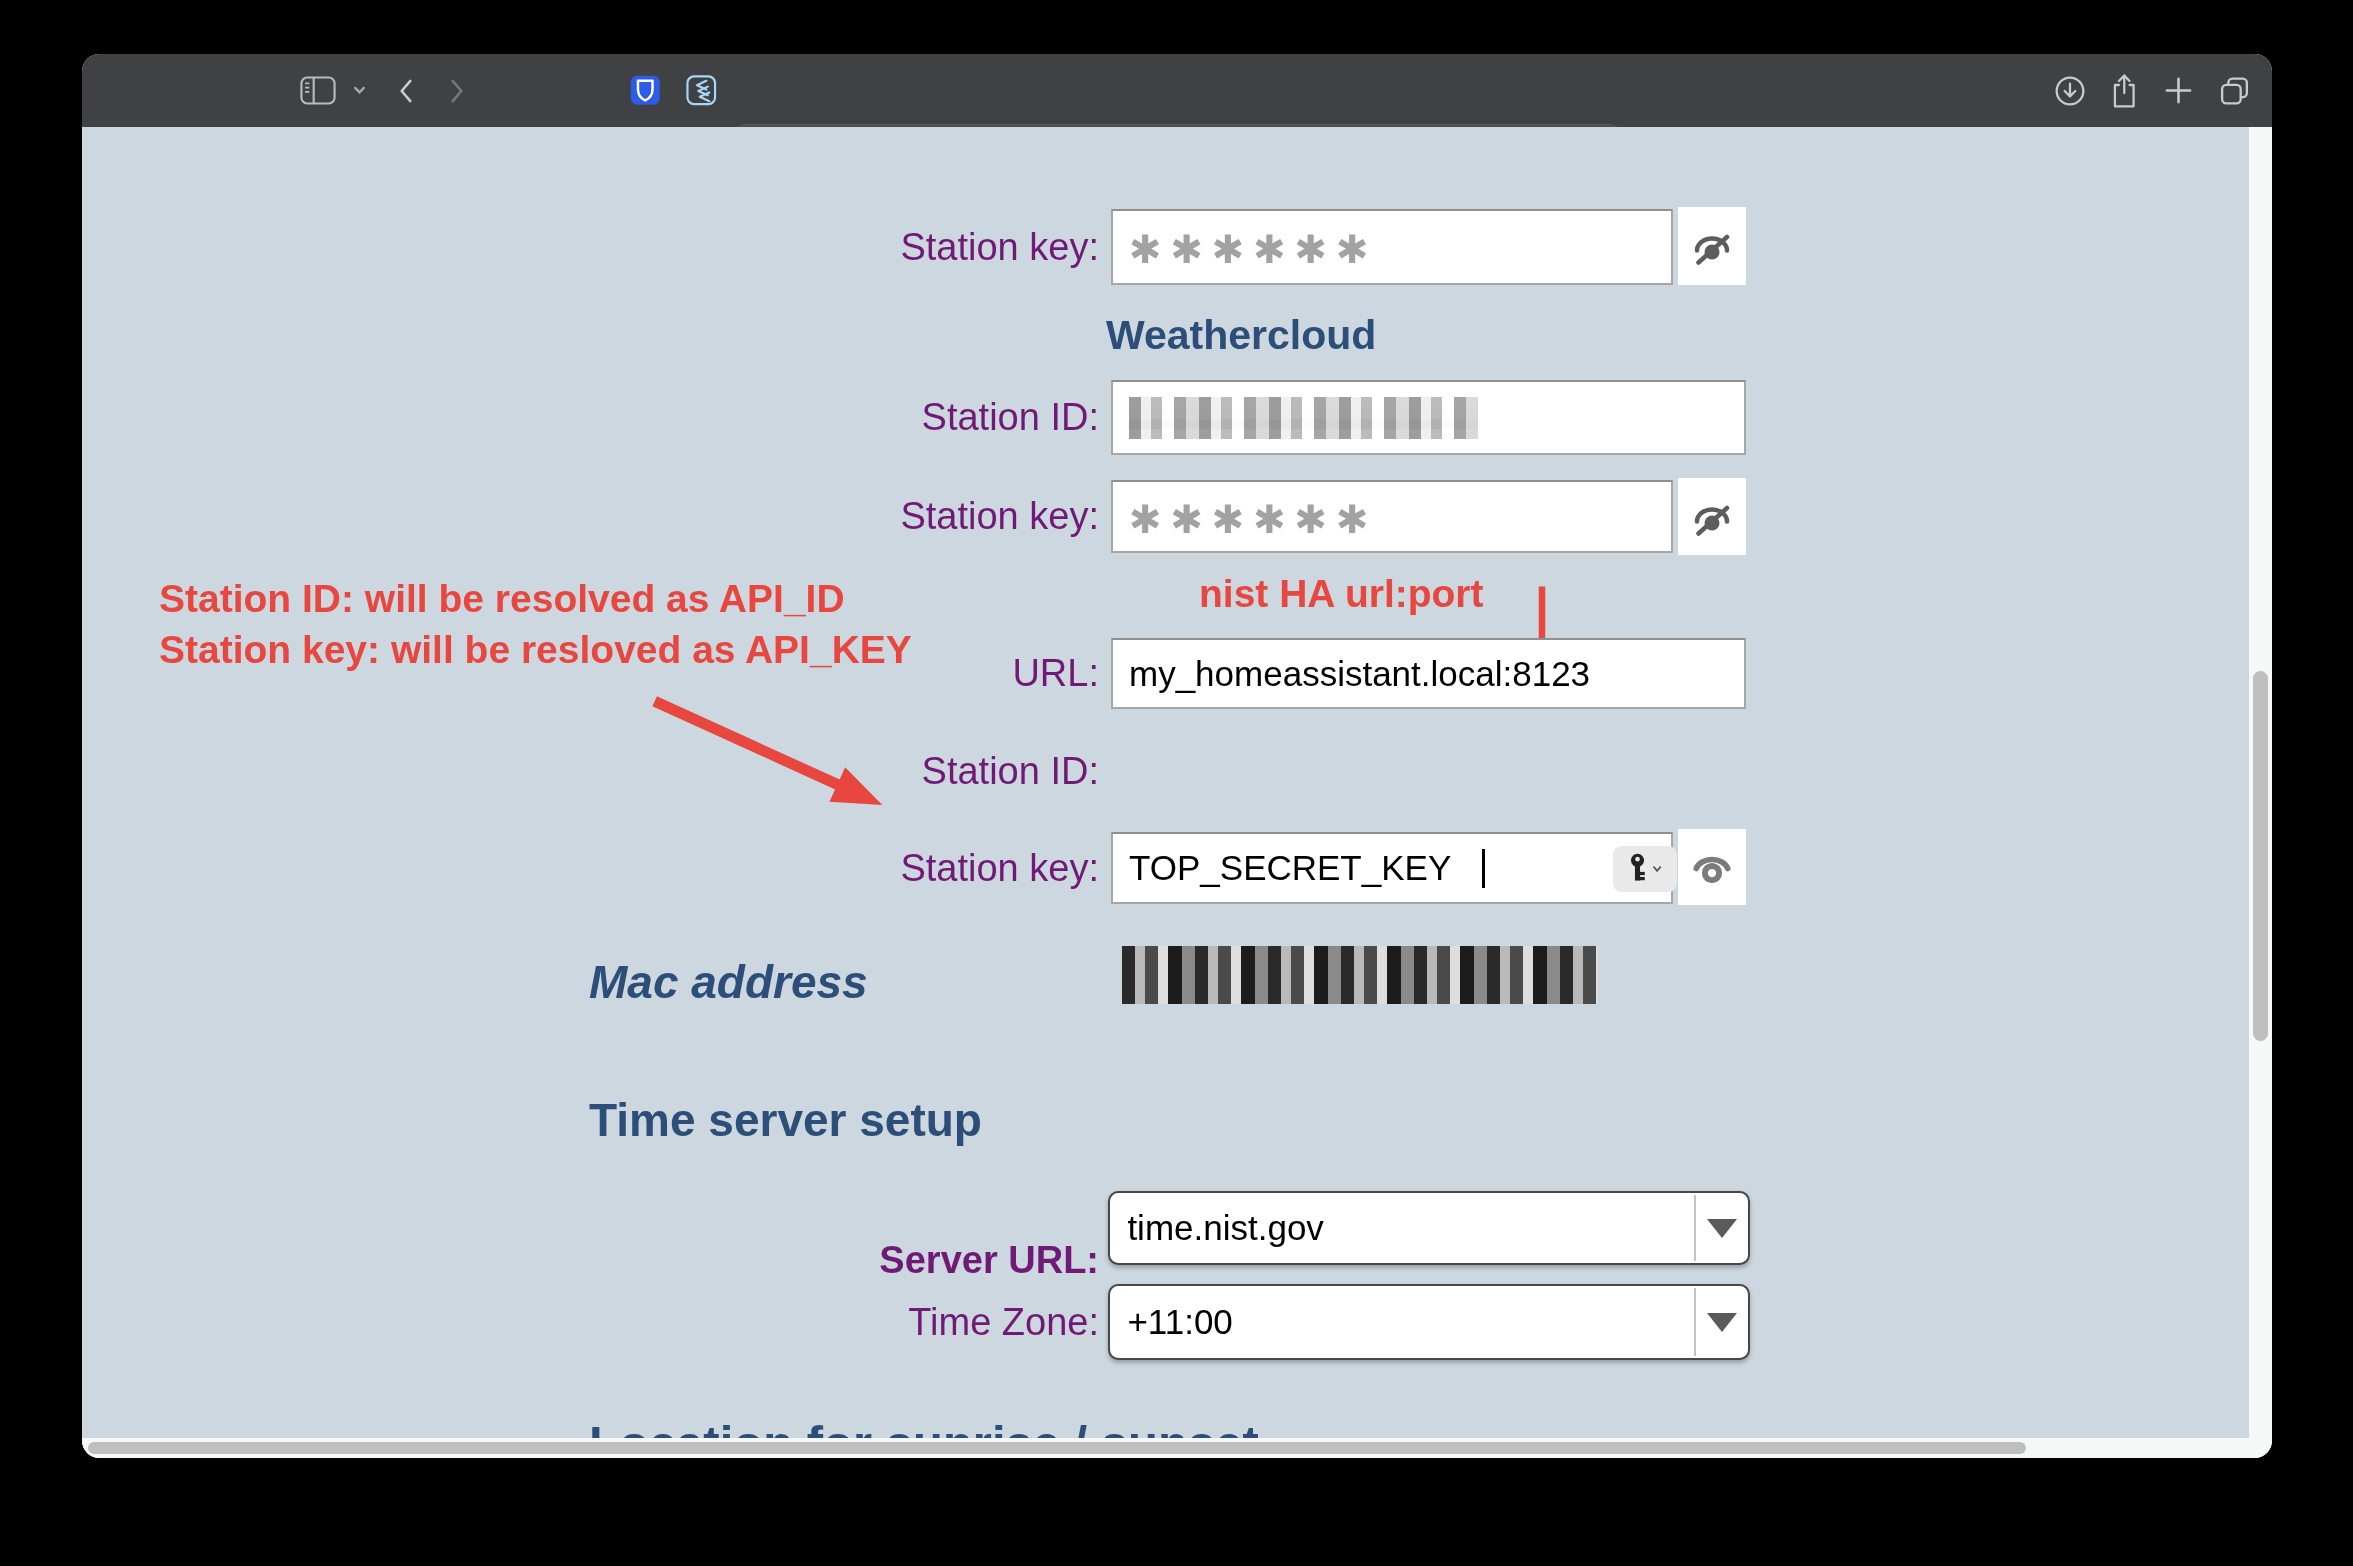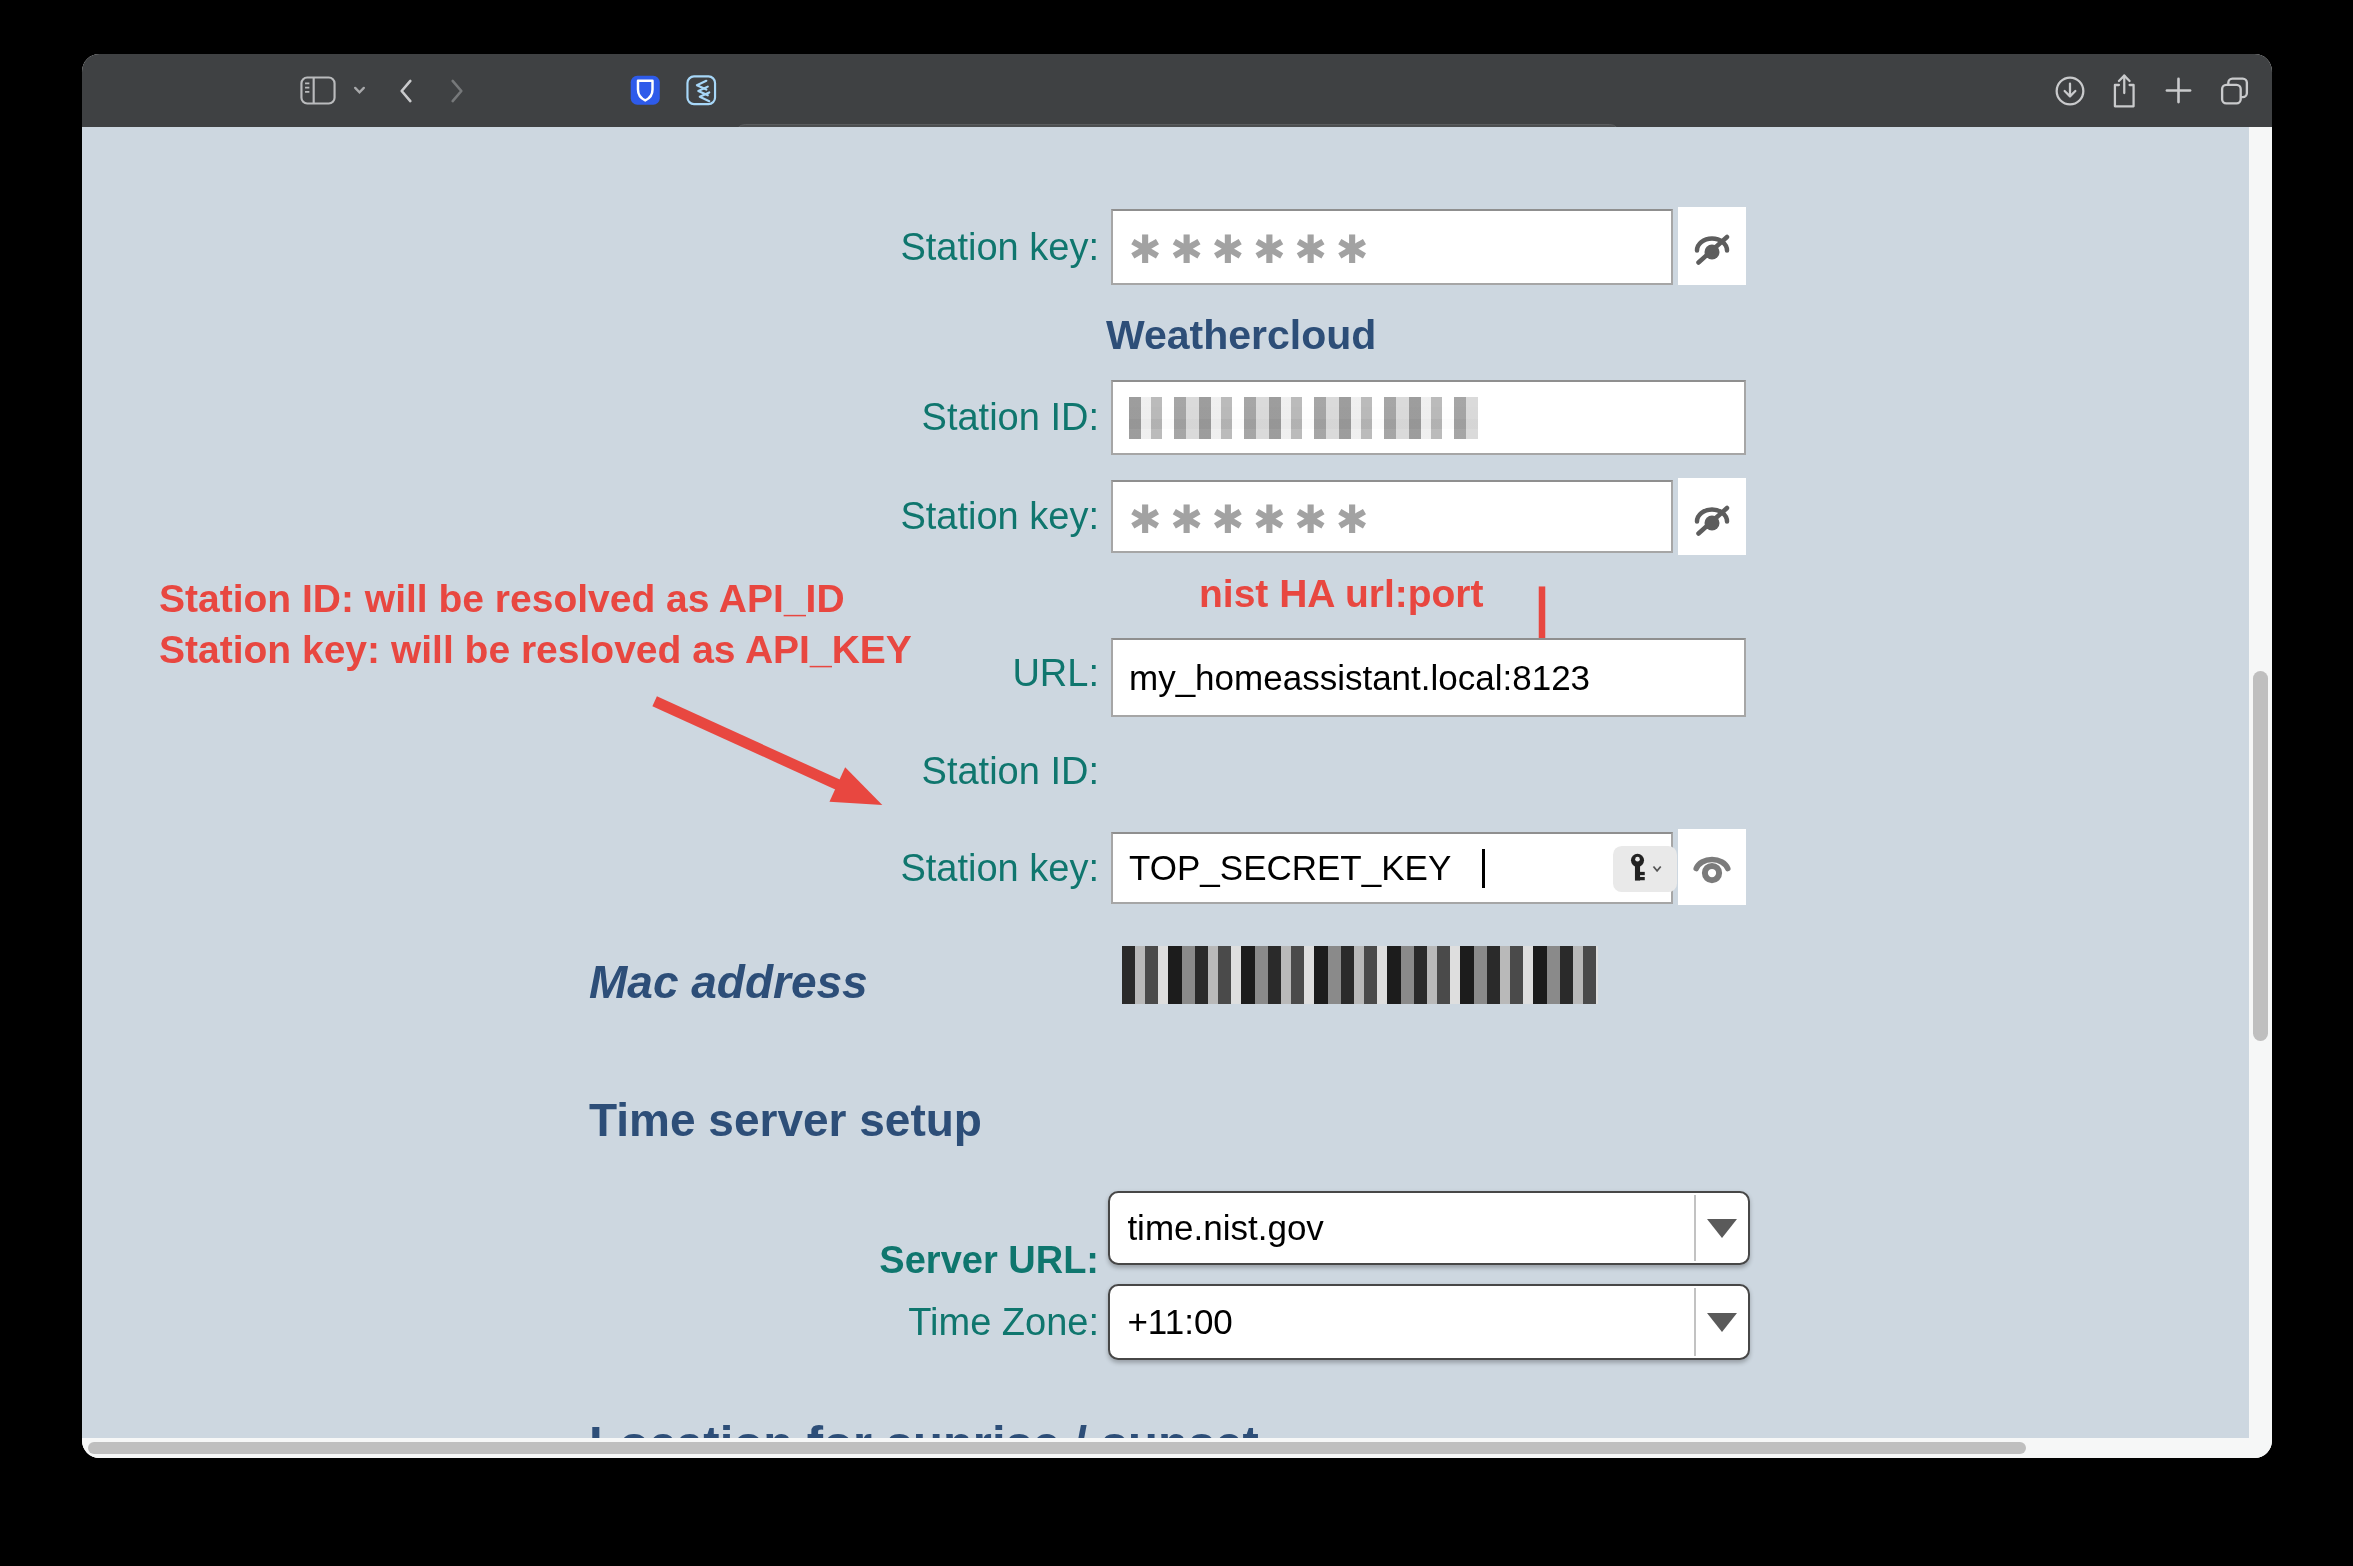--- a/index.html
+++ b/index.html
@@ -16,21 +16,21 @@
   .urlbar{position:absolute;left:653px;top:70px;width:883px;height:45px;background:#4c4e50;border:0.7px solid #5a5c5e;
     border-radius:10.2px;display:flex;align-items:center;justify-content:center;}
   .urlbar .addr{color:#ececec;font-size:22px;letter-spacing:0.4px;}
   .urlbar .reload{position:absolute;right:13px;top:8.7px;}
   
   .content{position:absolute;left:0;top:73px;width:2167px;height:1311px;background:#cdd7e0;}
   .v-track{position:absolute;right:0;top:73px;width:22.5px;height:1311px;background:#f6f7f7;}
   .v-thumb{position:absolute;left:2171px;top:617px;width:15.3px;height:370px;background:#bfbfbf;border-radius:8px;}
   .h-strip{position:absolute;left:0;top:1384px;width:100%;height:19.6px;background:#f6f7f7;}
   .h-thumb{position:absolute;left:5.8px;top:1388px;width:1938px;height:12.3px;background:#bfbfbf;border-radius:6.5px;}
-  .label{position:absolute;width:378px;text-align:right;font-size:38px;color:#0f766e;}
+  .label{position:absolute;width:378px;text-align:right;font-size:38px;color:#701a75;}
   .tinput{position:absolute;background:#fff;border:2.2px solid #a6a6a6;border-top-color:#8f8f8f;box-sizing:border-box;
     font-size:35px;color:#000;display:flex;align-items:center;padding-left:16px;}
   .masked{font-size:39px;color:#a2a2a2;letter-spacing:8.7px;padding-top:5.8px;}
   .eyebtn{position:absolute;background:#fff;display:flex;align-items:center;justify-content:center;cursor:pointer;}
   .hblue{position:absolute;font-weight:bold;color:#2d4e78;}
   .rednote{position:absolute;font-weight:bold;color:#e84740;font-size:39px;white-space:nowrap;}
   .selectbox{position:absolute;background:#fff;border:2.2px solid #474747;border-radius:10.2px;box-sizing:border-box;
     box-shadow:0 2.2px 4.4px rgba(0,0,0,.25);font-size:35px;color:#000;display:flex;align-items:center;padding-left:17.4px;}
   .selectbox .sep{position:absolute;right:52px;top:2.2px;bottom:2.2px;width:2.2px;background:#c2c2c2;}
   .selectbox .tri{position:absolute;right:11px;top:50%;margin-top:-8.7px;width:0;height:0;
@@ -183,21 +183,21 @@
     </div>
 
     <div style="position:absolute;left:570px;top:551px;width:256px;height:44px;transform:rotate(24.5deg);transform-origin:0 50%;">
       <svg width="256" height="44" viewBox="0 0 352 60">
         <line x1="4" y1="30" x2="282" y2="30" stroke="#e84740" stroke-width="15"></line>
         <polygon points="280,4 280,56 348,30" fill="#e84740"></polygon>
       </svg>
     </div>
 
     <div class="label" style="left:639px;top:511px;line-height:71px;">URL:</div>
-    <div class="tinput" style="left:1029px;top:511px;width:635px;height:79px;">
+    <div class="tinput" style="left:1029px;top:511px;width:635px;height:71px;">
       <span>my_homeassistant.local:8123</span>
     </div>
 
     <div class="label" style="left:639px;top:607px;line-height:75px;">Station ID:</div>
 
     <div class="label" style="left:639px;top:705px;line-height:72px;">Station key:</div>
     <div class="tinput" style="left:1029px;top:705px;width:562px;height:72px;gap:29px;">
       <span>TOP_SECRET_KEY</span>
         <span class="caret"></span>
       <div class="keychip">

